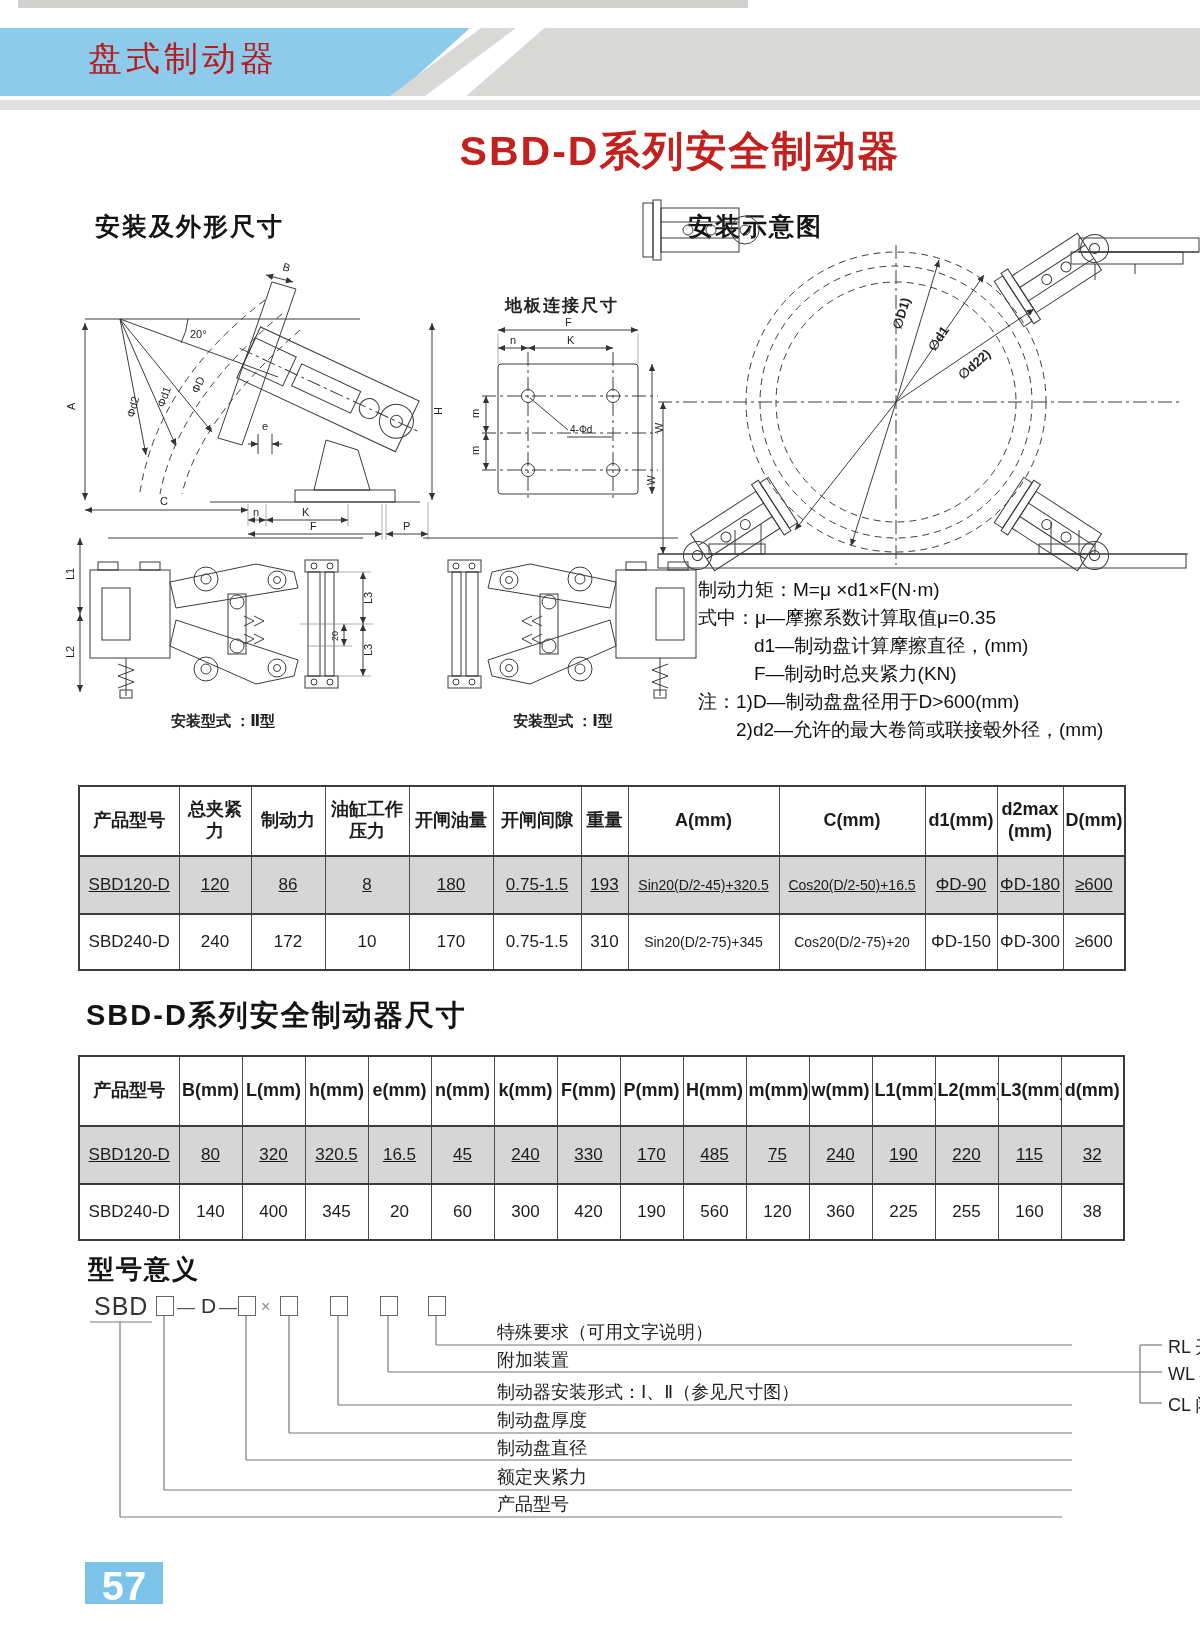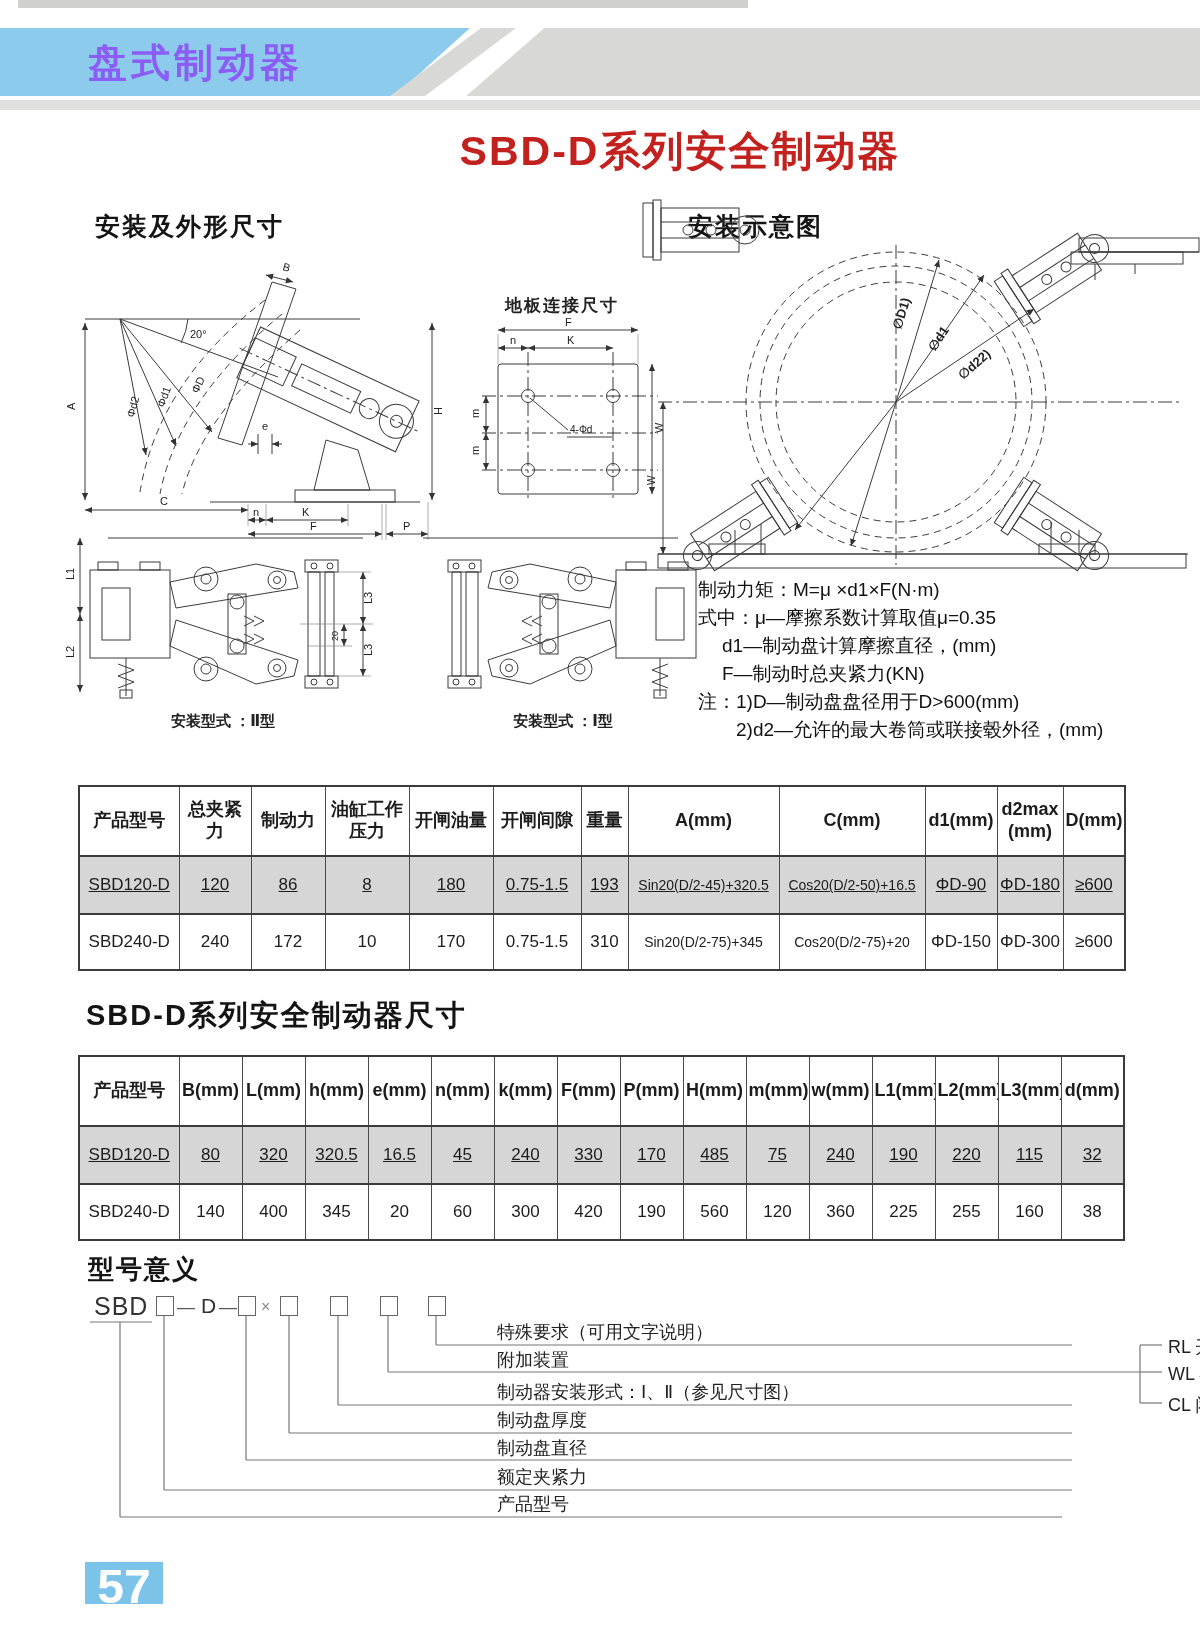--- a/index.html
+++ b/index.html
@@ -3,34 +3,34 @@
 <meta charset="utf-8">
 <style>
   html,body{margin:0;padding:0;background:#888;}
   .page{position:relative;width:1200px;height:1629px;background:#ffffff;overflow:hidden;
         font-family:"Liberation Sans","DejaVu Sans",sans-serif;color:#1c1c1c;}
   .abs{position:absolute;}
   
   .topbar{left:18px;top:0;width:730px;height:8px;background:#d0d0ce;}
   .hdr-blue{left:0;top:28px;width:470px;height:68px;background:#8ccbec;
             clip-path:polygon(0 0,100% 0,84% 100%,0 100%);}
-  .hdr-title{left:88px;top:36px;font-size:39px;font-weight:700;letter-spacing:4px;color:#8b5cf6;}
+  .hdr-title{left:88px;top:36px;font-size:34px;font-weight:400;letter-spacing:4px;color:#b91c1c;}
   .hdr-stripe-sm{left:390px;top:28px;width:140px;height:68px;background:#d8d8d6;
             clip-path:polygon(65% 0,90% 0,25% 100%,0 100%);}
   .hdr-stripe-lg{left:455px;top:28px;width:745px;height:68px;background:#d8d8d6;
             clip-path:polygon(12% 0,100% 0,100% 100%,1.5% 100%);}
   .hdr-sub{left:0;top:100px;width:1200px;height:10px;background:#e0e0de;}
   .main-title{left:330px;top:124px;width:700px;text-align:center;font-size:41px;font-weight:700;
               color:#c2211e;letter-spacing:2px;}
   .sec-h{font-size:25px;font-weight:700;color:#141414;letter-spacing:2px;}
   .small-h{font-size:17px;font-weight:700;color:#222;letter-spacing:2px;}
   .caption{font-size:15px;font-weight:700;color:#222;text-align:center;}
   
   .formula{left:698px;top:576px;font-size:19px;color:#111;line-height:28px;white-space:nowrap;}
-  .formula .ind1{padding-left:24px;}
+  .formula .ind1{padding-left:56px;}
   .formula .ind2{padding-left:38px;}
   
   table{border-collapse:collapse;table-layout:fixed;}
   .dtable{position:absolute;left:78px;}
   .dtable th,.dtable td{border:1px solid #4a4a4a;text-align:center;vertical-align:middle;
        padding:1px 2px;overflow:hidden;}
   .dtable{border:2.5px solid #3b3b3b;}
   .dtable th{font-size:18px;font-weight:700;line-height:1.2;}
   .dtable td{font-size:17px;}
   .dtable td.fcell{font-size:14px;}
@@ -46,21 +46,21 @@
   .dash{stroke-dasharray:7 5;}
   .dashdot{stroke-dasharray:14 4 3 4;}
   svg text{font-family:"Liberation Sans","DejaVu Sans",sans-serif;fill:#222;font-size:11px;}
   svg text.big{font-size:13px;font-weight:700;}
   
   .mbox{position:absolute;width:16px;height:18px;border:1.5px solid #666;}
   .mlabel{position:absolute;font-size:18px;color:#222;white-space:nowrap;}
   .mcode{position:absolute;font-size:18px;color:#555;}
   .note-line{left:95px;top:1536px;font-size:22px;font-weight:700;color:#111;letter-spacing:1px;}
   .badge{left:85px;top:1562px;width:78px;height:42px;background:#7cc3ea;color:#fff;
-         font-size:48px;font-weight:700;text-align:center;line-height:49px;}
+         font-size:40px;font-weight:700;text-align:center;line-height:49px;}
 </style>
 </head>
 <body>
 
 <div class="page">
 
   <svg width="0" height="0" class="abs">
     <defs>
       <marker id="ar" viewBox="0 0 10 10" refX="9" refY="5" markerWidth="8" markerHeight="8" orient="auto-start-reverse">
         <path d="M0,1 L9,5 L0,9 z" fill="#333"></path>

